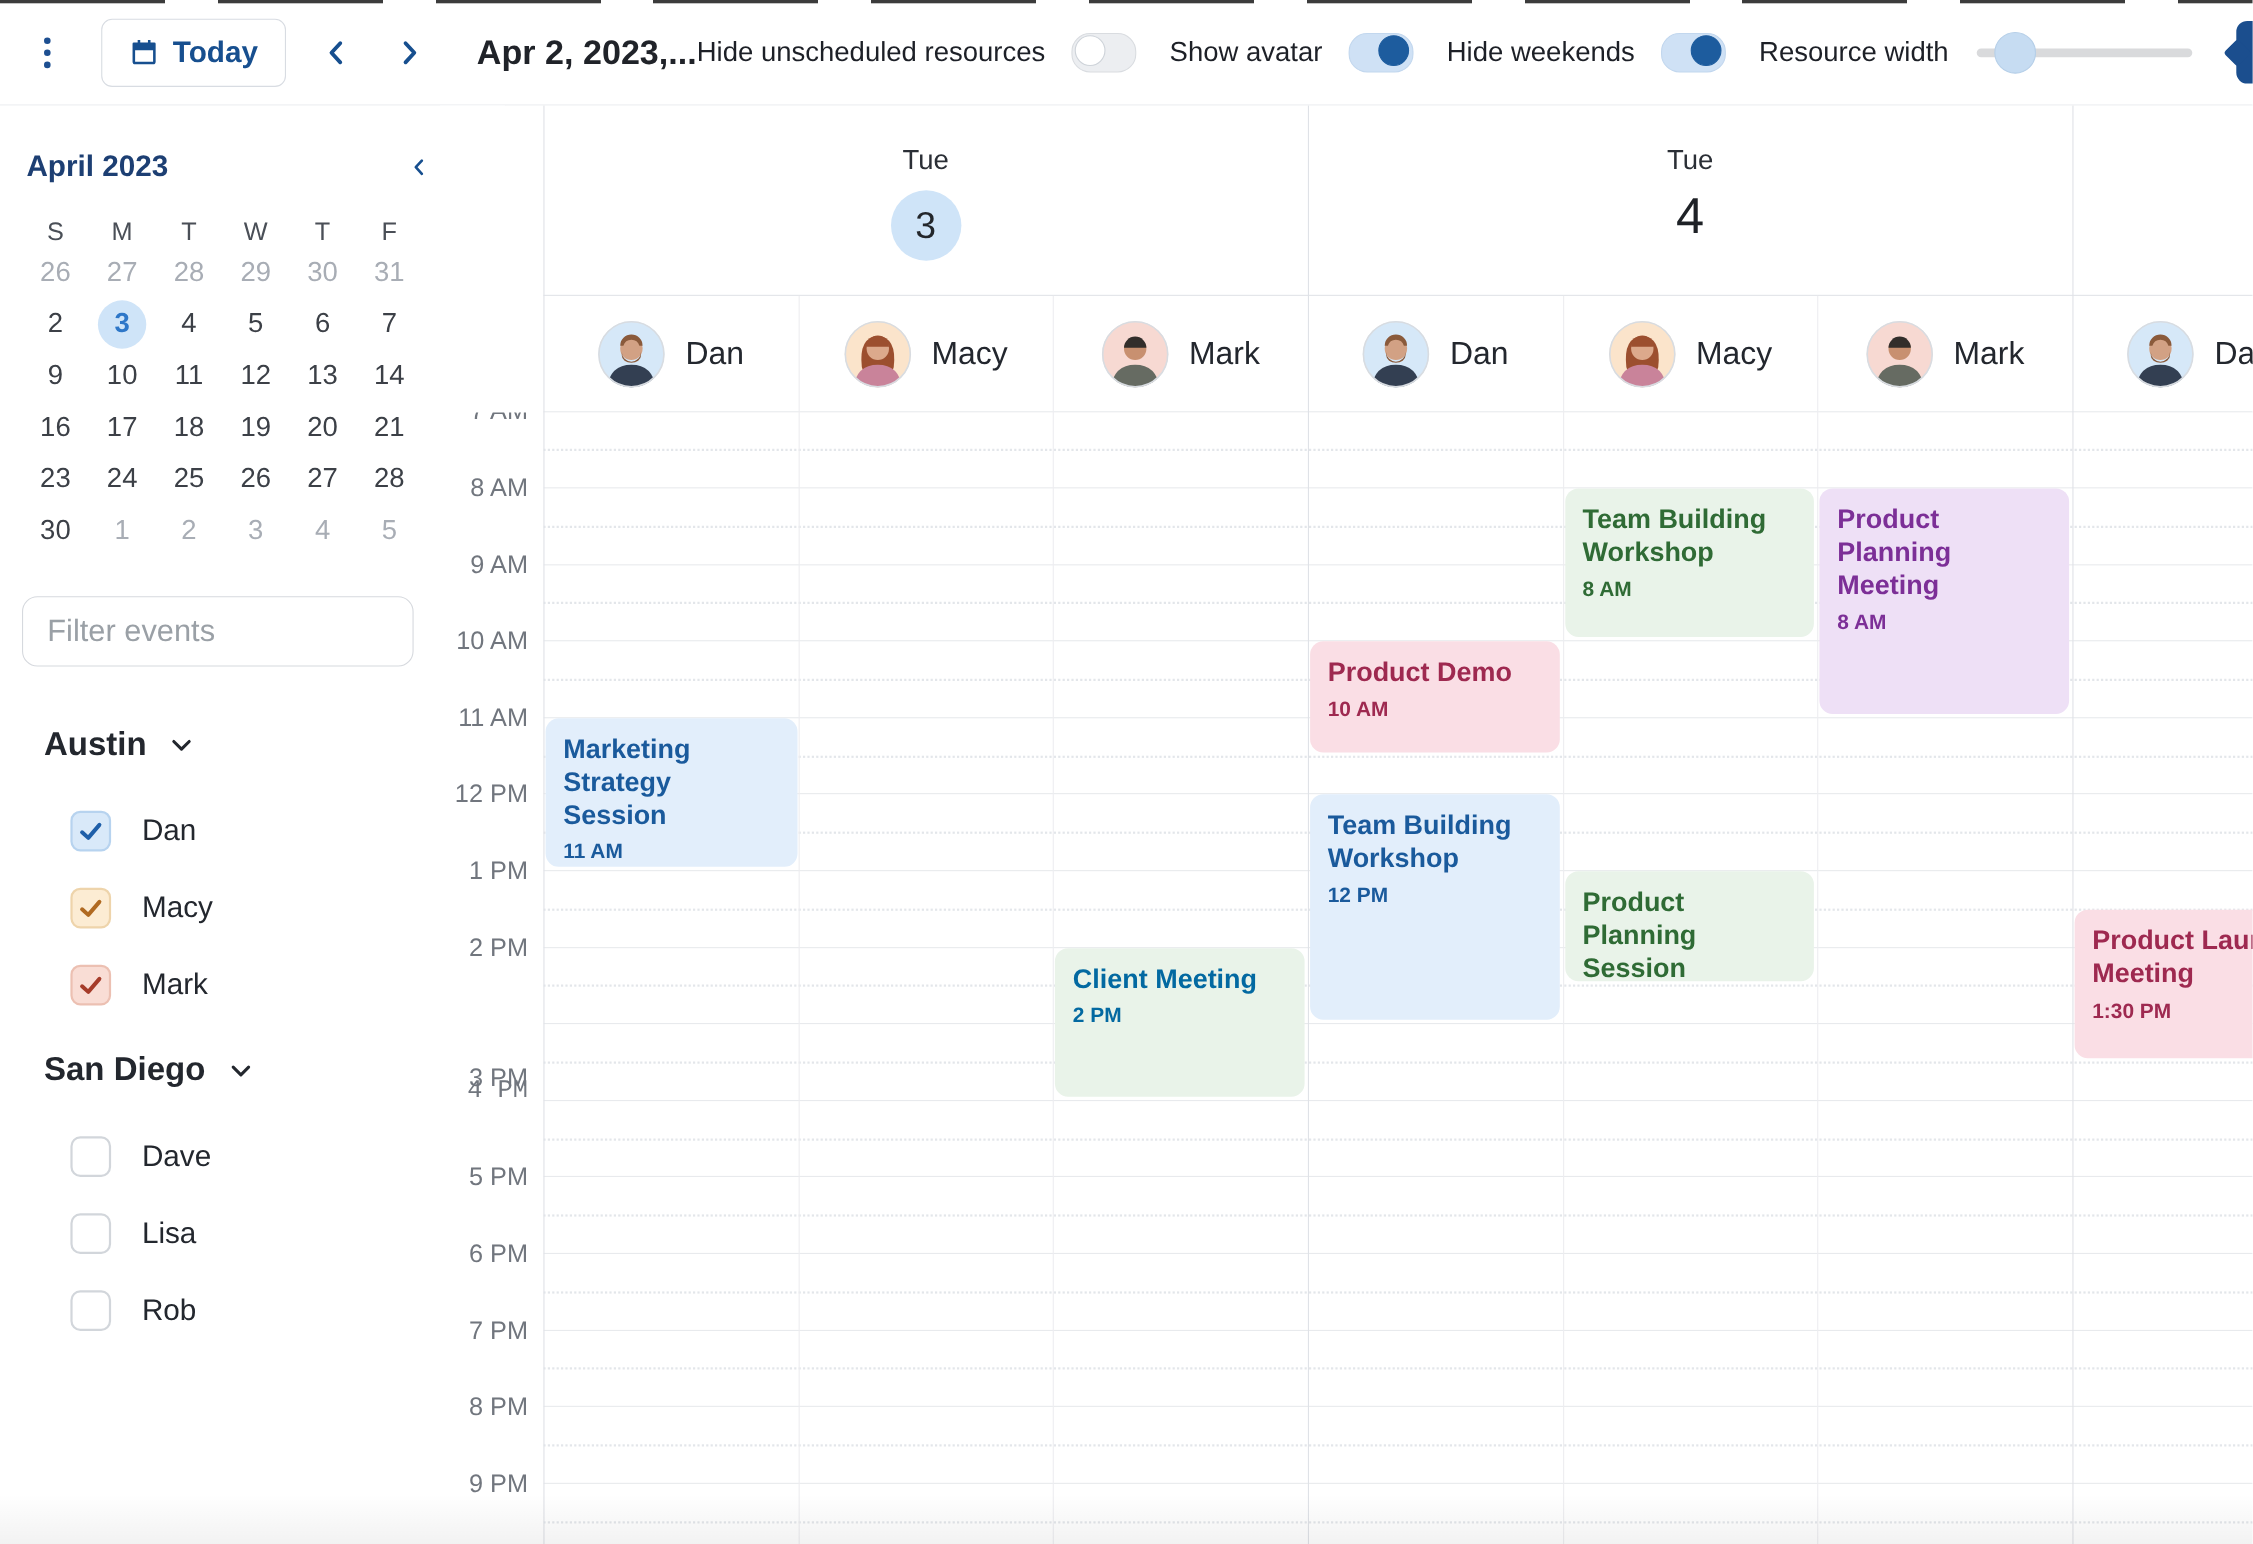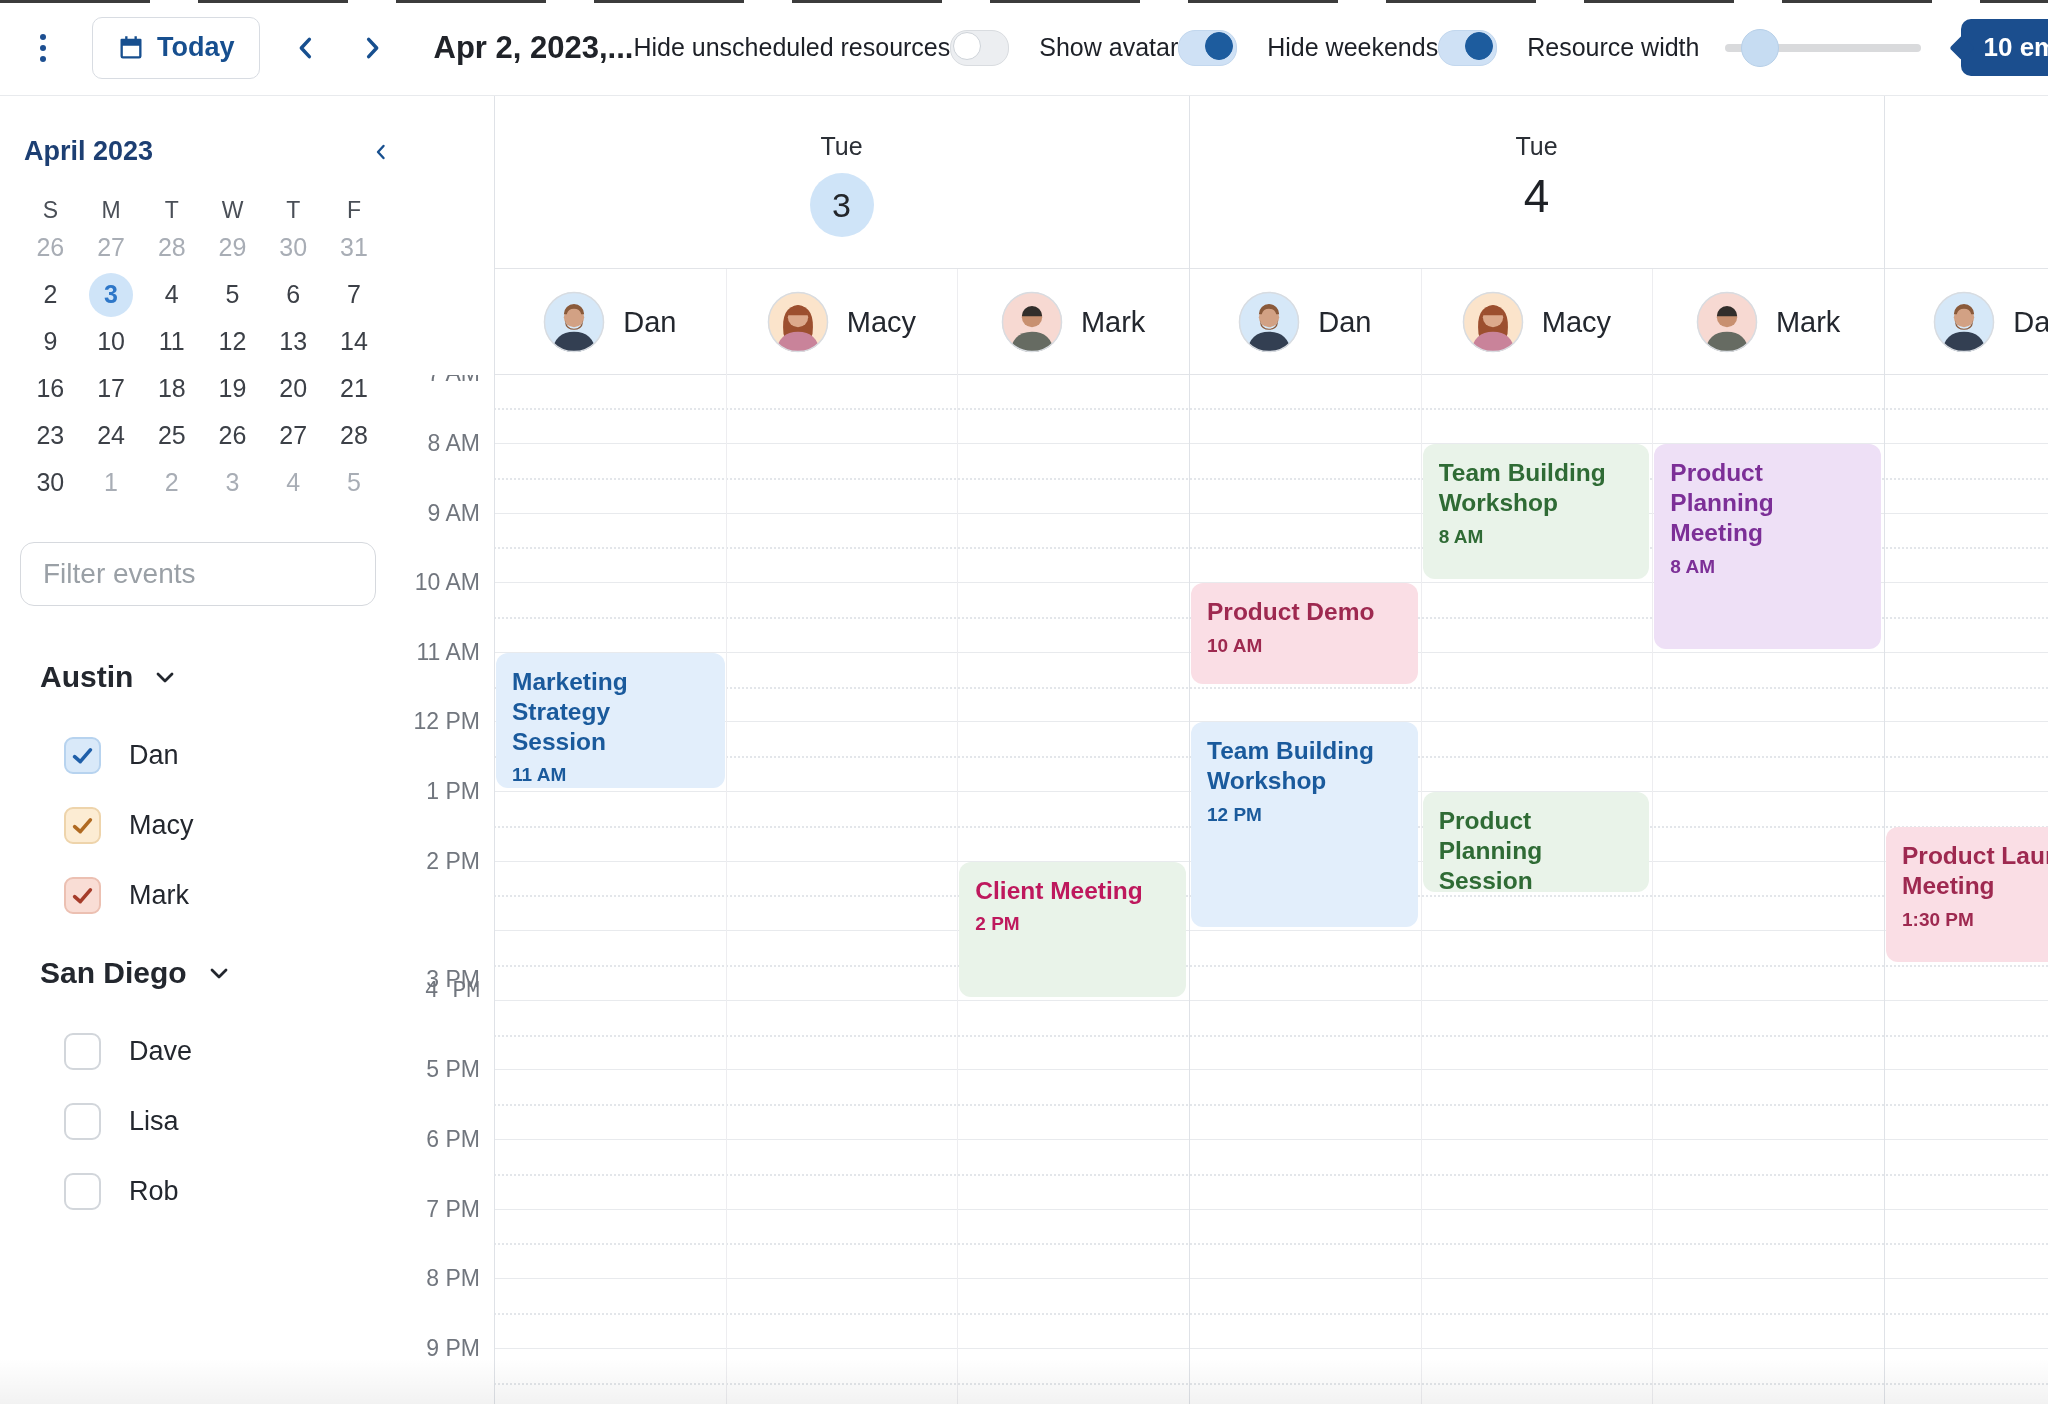--- a/index.html
+++ b/index.html
@@ -14,21 +14,21 @@
             background:repeating-linear-gradient(90deg,#3c3c3c 0 150px,transparent 150px 198px);}
   .kebab{display:flex;flex-direction:column;gap:5px;background:none;border:none;cursor:pointer;padding:6px;}
   .kebab i{width:6px;height:6px;border-radius:50%;background:#1d4f91;display:block;}
   #today-btn{margin-left:40px;display:flex;align-items:center;gap:12px;background:#fff;
              border:1.5px solid #d8dce2;border-radius:10px;height:62px;padding:0 24px;cursor:pointer;
              color:#174f8f;font-size:27px;font-weight:700;font-family:inherit;}
   .nav-chev{background:none;border:none;cursor:pointer;padding:4px;margin-left:26px;display:flex;}
   .nav-chev:first-of-type{margin-left:40px;}
   #page-title{margin-left:42px;font-size:31px;font-weight:600;color:#202329;white-space:nowrap;}
   #toolbar-right{margin-left:auto;display:flex;align-items:center;gap:30px;}
-  .toggle-group{display:flex;align-items:center;}
+  .toggle-group{display:flex;align-items:center;gap:24px;}
   .toggle-label{font-size:25px;font-weight:500;color:#1d2027;white-space:nowrap;}
   .switch{position:relative;width:57px;height:34px;border-radius:17px;background:#eceef1;
           border:1.5px solid #d9dce0;cursor:pointer;flex:none;}
   .switch .knob{position:absolute;left:2px;top:1.5px;width:28px;height:28px;border-radius:50%;
                 background:#fff;border:1px solid #ced3d9;box-sizing:border-box;}
   .switch.on{background:#cfe1f5;border-color:#c2d7ee;}
   .switch.on .knob{left:auto;right:3px;background:#1d5c9e;border-color:#1d5c9e;}
   #slider-group{display:flex;align-items:center;gap:26px;}
   #slider{position:relative;width:196px;height:8px;border-radius:4px;background:#d9dadc;cursor:pointer;}
   #slider-thumb{position:absolute;left:16px;top:-15px;width:38px;height:38px;border-radius:50%;
@@ -500,21 +500,21 @@
         <div class="hline" style="top: 833.6px;"></div>
         <div class="hline half" style="top: 868.4px;"></div>
         <div class="hline" style="top: 903.2px;"></div>
         <div class="hline half" style="top: 938px;"></div>
         <div class="hline" style="top: 972.8px;"></div>
         <div class="hline half" style="top: 1007.6px;"></div>
         <div class="event" style="left: 2px; width: 229px; top: 277.8px; height: 135.2px; background: rgb(226, 238, 251); color: rgb(26, 90, 156);">
           <div class="ev-title">Marketing Strategy Session</div>
           <div class="ev-time">11 AM</div>
         </div>
-        <div class="event" style="left: 465.334px; width: 226.667px; top: 486.6px; height: 135.2px; background: rgb(233, 243, 233); color: #be185d;">
+        <div class="event" style="left: 465.334px; width: 226.667px; top: 486.6px; height: 135.2px; background: rgb(233, 243, 233); color: #0369a1;">
           <div class="ev-title">Client Meeting</div>
           <div class="ev-time">2 PM</div>
         </div>
         <div class="event" style="left: 697.001px; width: 226.667px; top: 208.2px; height: 100.4px; background: rgb(250, 222, 229); color: rgb(158, 41, 80);">
           <div class="ev-title">Product Demo</div>
           <div class="ev-time">10 AM</div>
         </div>
         <div class="event" style="left: 697.001px; width: 226.667px; top: 347.4px; height: 204.8px; background: rgb(226, 238, 251); color: rgb(26, 90, 156);">
           <div class="ev-title">Team Building Workshop</div>
           <div class="ev-time">12 PM</div>

